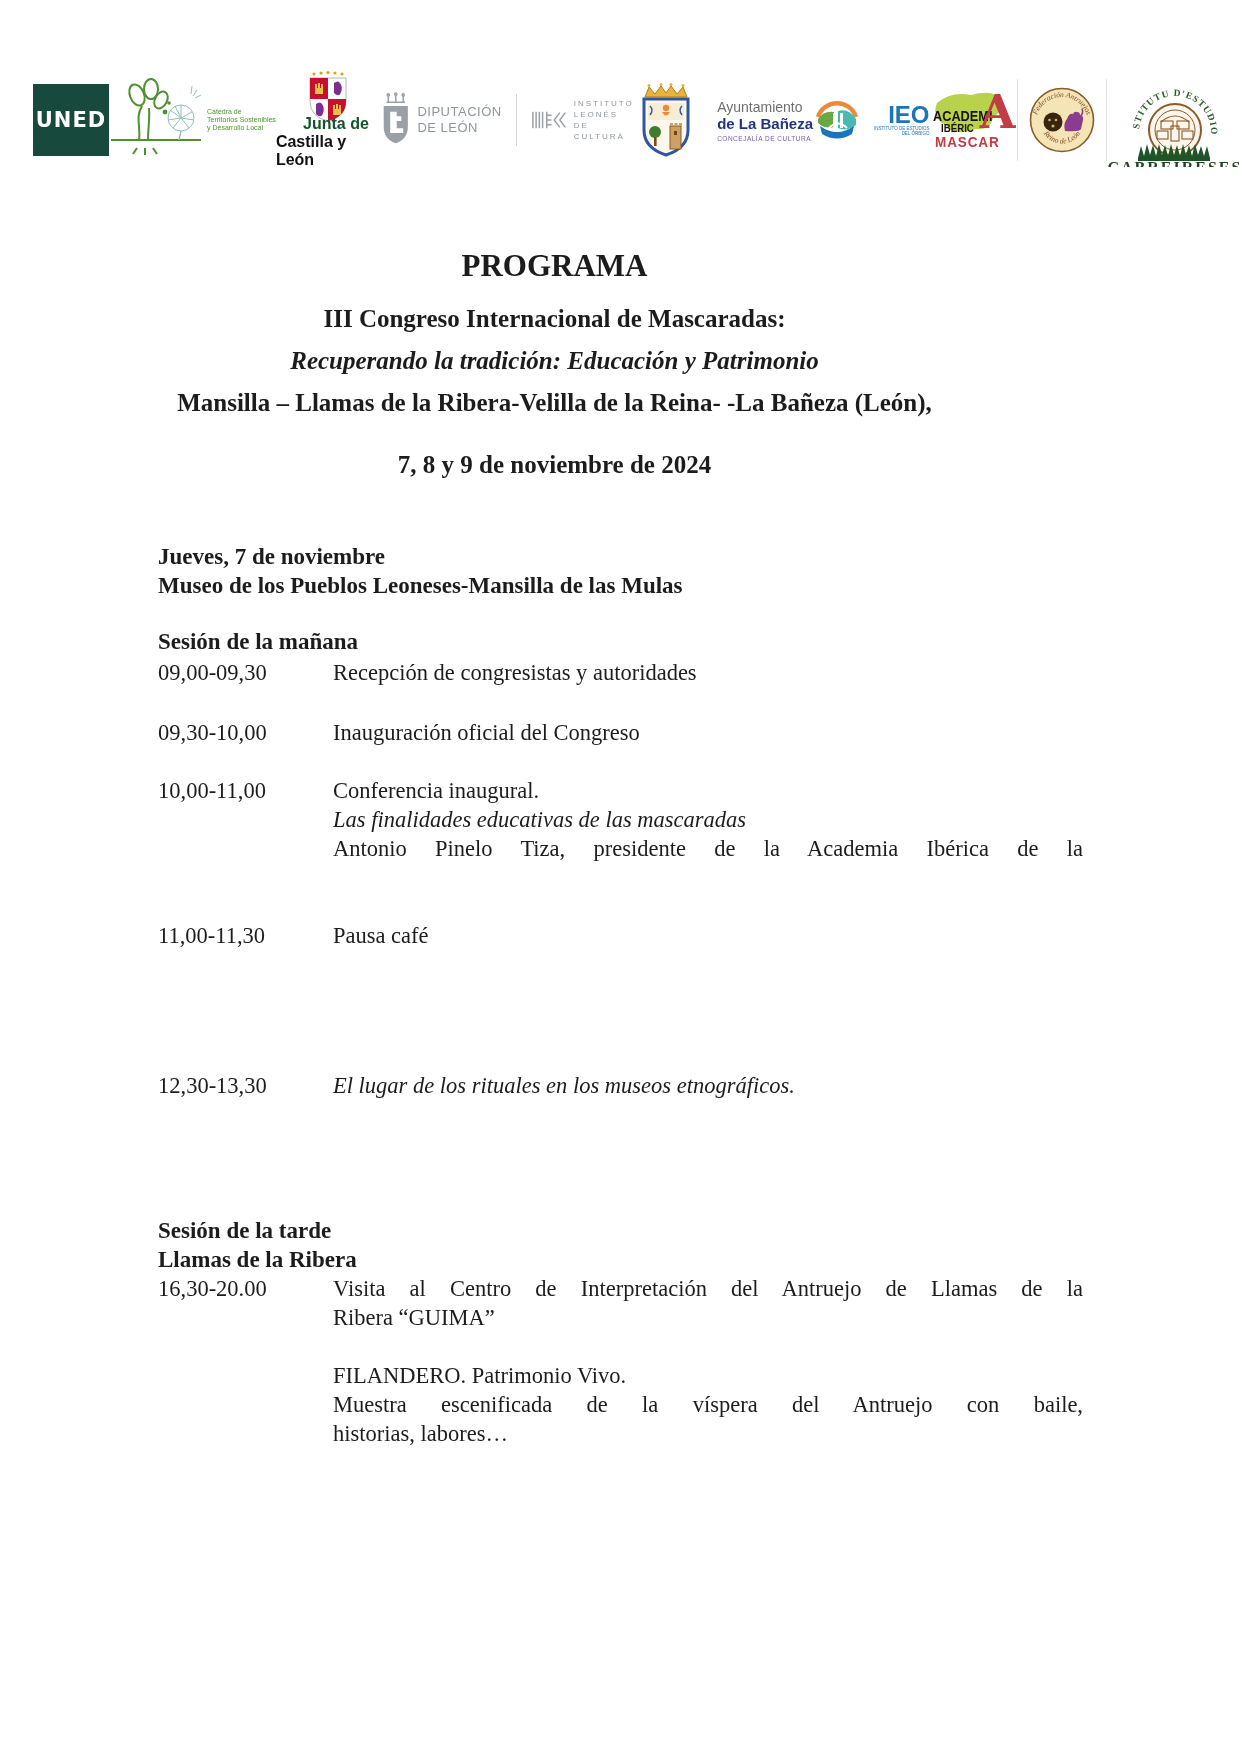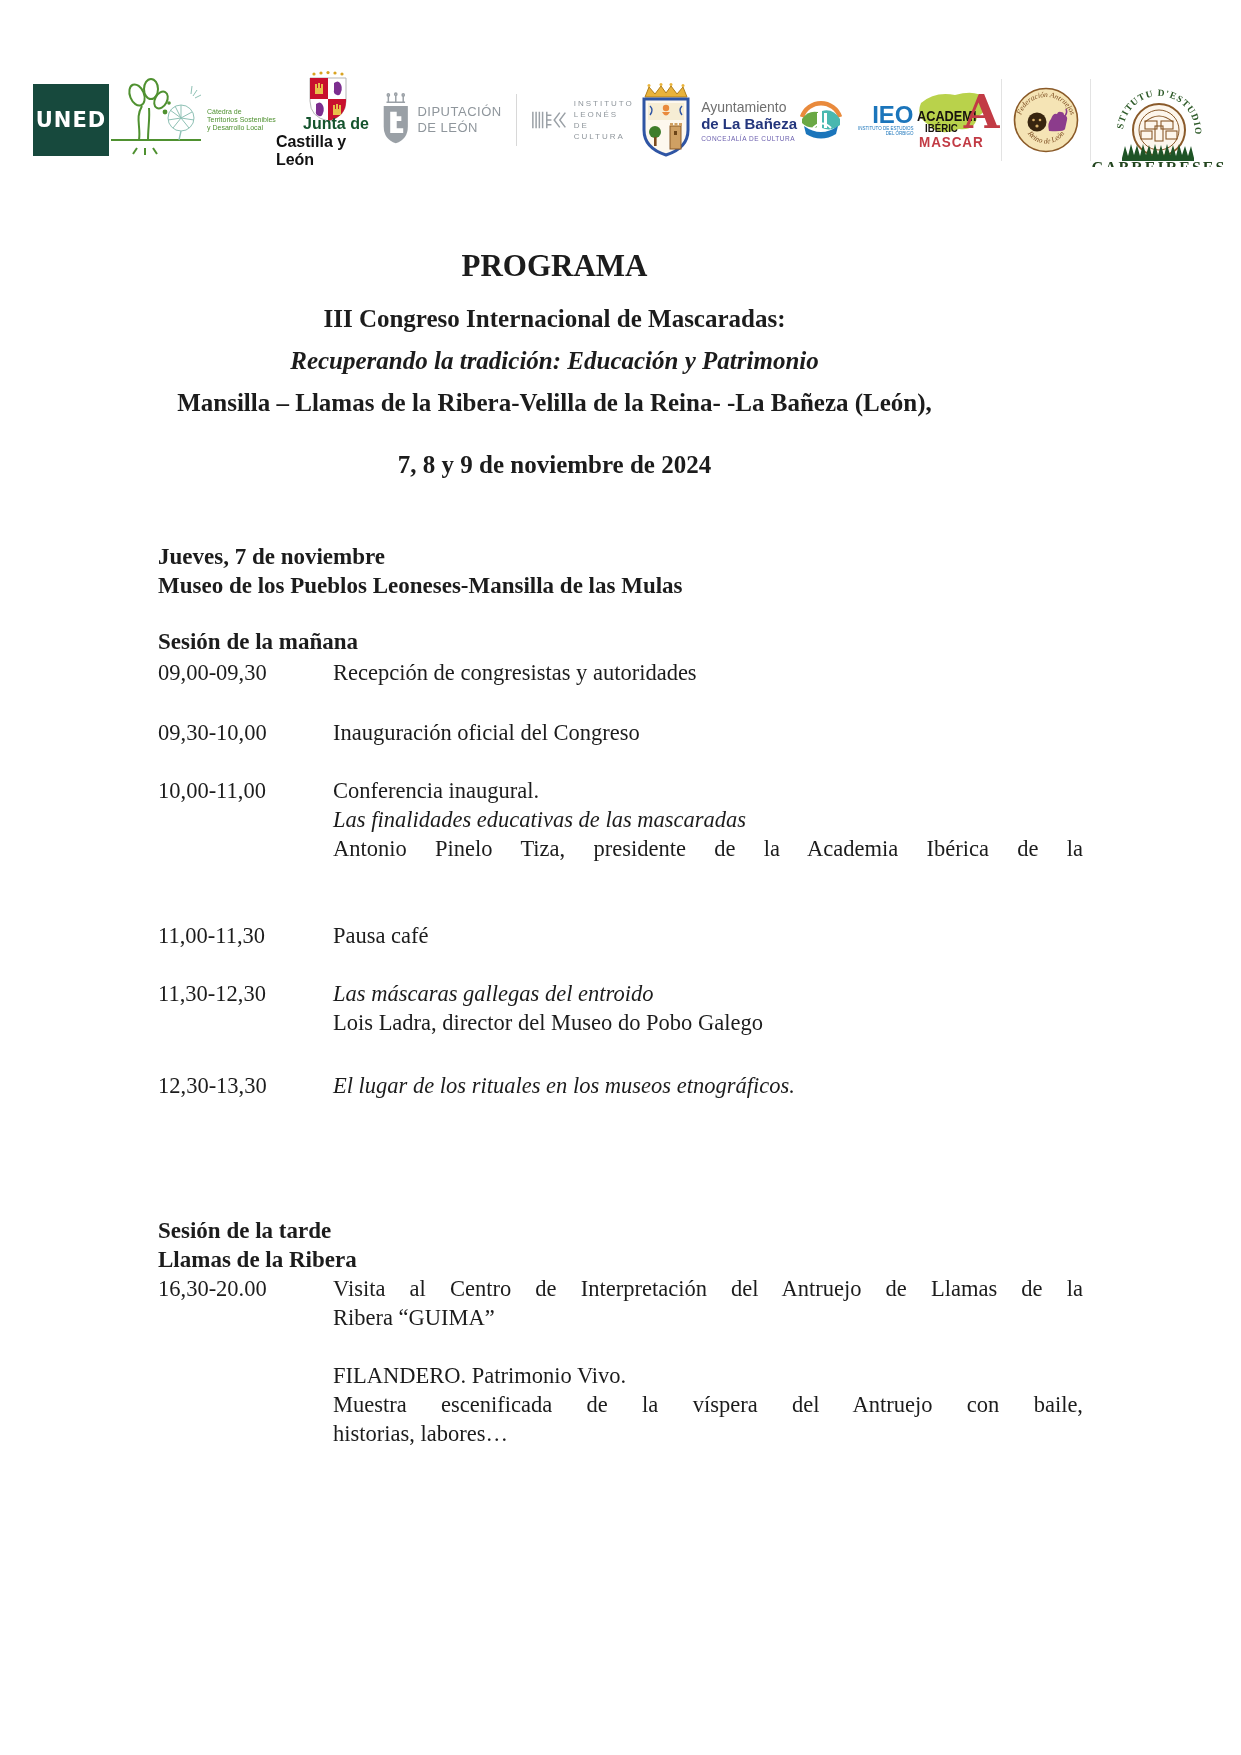--- a/index.html
+++ b/index.html
@@ -22,21 +22,21 @@
             align-self:flex-end;margin-right:11px;margin-top:-8px;}
   .junta-t2{font-family:"Liberation Sans",sans-serif;font-weight:bold;font-size:16px;color:#111;}
 
   .dip-group{display:flex;align-items:center;}
   .dip-text{font-family:"Liberation Sans",sans-serif;color:#8f969c;font-size:13px;line-height:16px;
             letter-spacing:.5px;margin-left:6px;}
   .dip-sep{width:1px;height:52px;background:#d8d8d8;margin:0 14px;}
   .ilc-text{font-family:"Liberation Sans",sans-serif;color:#8f969c;font-size:8px;line-height:11px;
             letter-spacing:2px;margin-left:6px;}
 
-  .baneza{display:flex;align-items:center;gap:8px;}
+  .baneza{display:flex;align-items:center;gap:24px;}
   .ban-l1{font-family:"Liberation Sans",sans-serif;color:#6f6f6f;font-size:14px;line-height:16px;}
   .ban-l2{font-family:"Liberation Sans",sans-serif;color:#23357c;font-weight:bold;font-size:15px;line-height:17px;}
   .ban-l3{font-family:"Liberation Sans",sans-serif;color:#6b5fae;font-size:6.5px;letter-spacing:.5px;margin-top:3px;}
 
   .ieo{display:flex;align-items:center;gap:13px;text-align:right;}
   .ieo-acr{font-family:"Liberation Sans",sans-serif;color:#1b75bb;font-weight:900;font-size:24px;line-height:22px;}
   .ieo-sub{font-family:"Liberation Sans",sans-serif;color:#1b75bb;font-size:4.5px;line-height:5px;}
 
   .academia{position:relative;width:88px;height:66px;}
   .acad-blob{position:absolute;top:2px;left:2px;}
@@ -314,27 +314,20 @@
     </div>
   </div>
 
   <div class="row" style="top:921px">
     <div class="time">11,00-11,30</div>
     <div class="desc">
       <div class="line">Pausa café</div>
     </div>
   </div>
 
-  <div class="row" style="top:979px">
-    <div class="time">11,30-12,30</div>
-    <div class="desc">
-      <div class="line it">Las máscaras gallegas del entroido</div>
-      <div class="line">Lois Ladra, director del Museo do Pobo Galego</div>
-    </div>
-  </div>
 
   <div class="row" style="top:1071px">
     <div class="time">12,30-13,30</div>
     <div class="desc">
       <div class="line it">El lugar de los rituales en los museos etnográficos.</div>
     </div>
   </div>
 
   <div class="h3" style="top:1216px">Sesión de la tarde</div>
   <div class="h3" style="top:1245px">Llamas de la Ribera</div>

